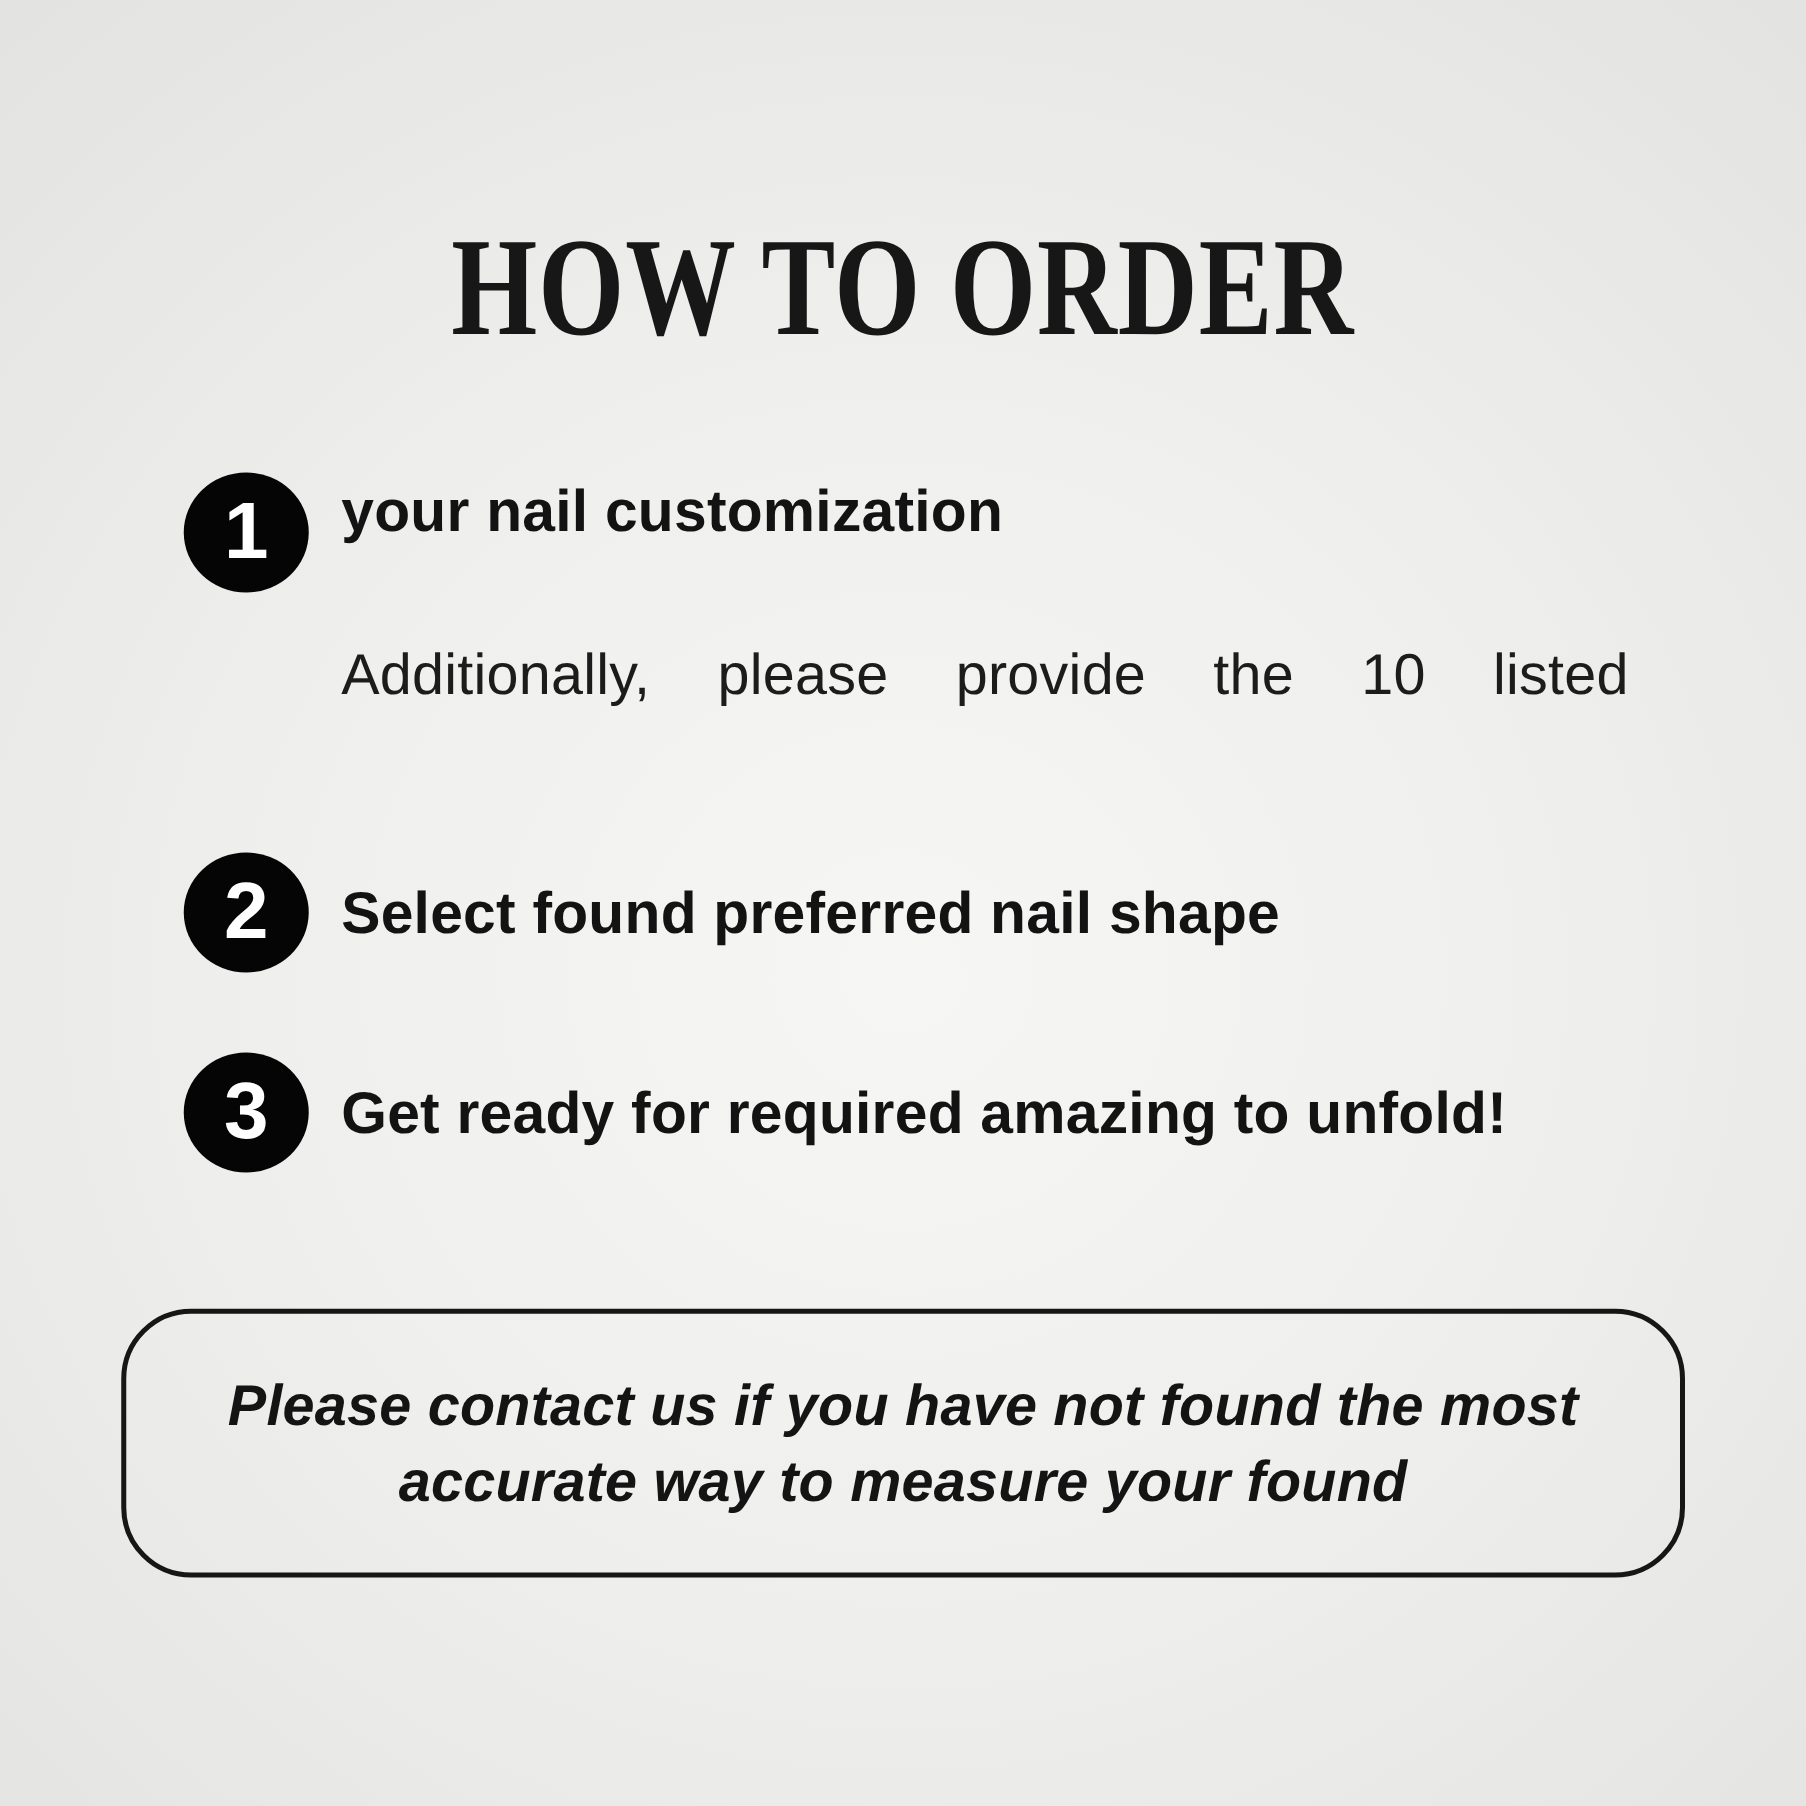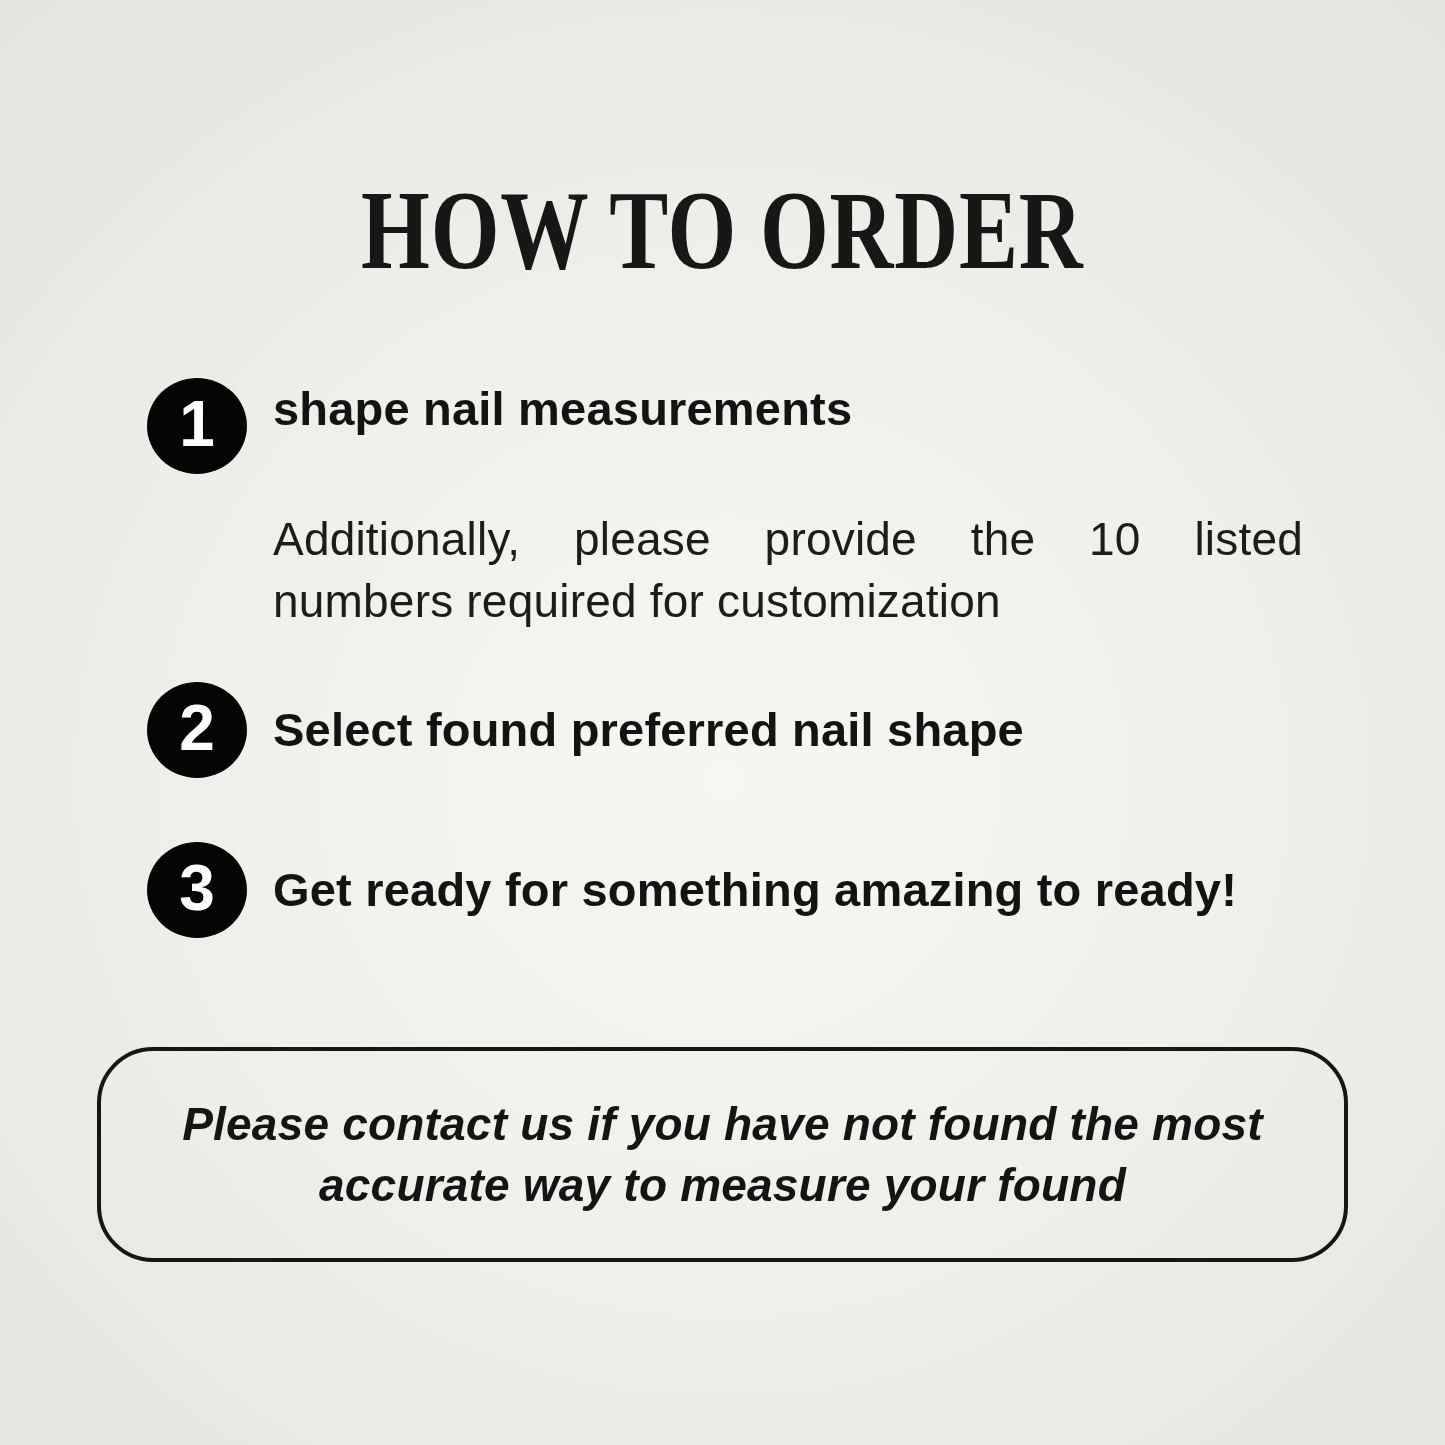--- a/index.html
+++ b/index.html
@@ -111,44 +111,43 @@
 
   <header class="title-wrap">
     <span class="title">HOW TO ORDER</span>
   </header>
 
   <section class="step step-1">
     <div class="badge">
       <span class="num">1</span>
     </div>
     <div class="step-text">
-      <div>shape nail measurements</div>
+      <div>your nail customization</div>
     </div>
   </section>
 
   <section class="note">
     <div class="justify">Additionally, please provide  the 10 listed</div>
-    <div>numbers required for customization</div>
   </section>
 
   <section class="step step-2">
     <div class="badge">
       <span class="num">2</span>
     </div>
     <div class="step-text">
       <div>Select found preferred nail shape</div>
     </div>
   </section>
 
   <section class="step step-3">
     <div class="badge">
       <span class="num">3</span>
     </div>
     <div class="step-text">
-      <div>Get ready for something amazing to ready!</div>
+      <div>Get ready for required amazing to unfold!</div>
     </div>
   </section>
 
   <div class="contact-box">
     <div class="contact-line">Please contact us if you have not found the most</div>
     <div class="contact-line">accurate way to measure your found</div>
   </div>
 
 </div>
 

